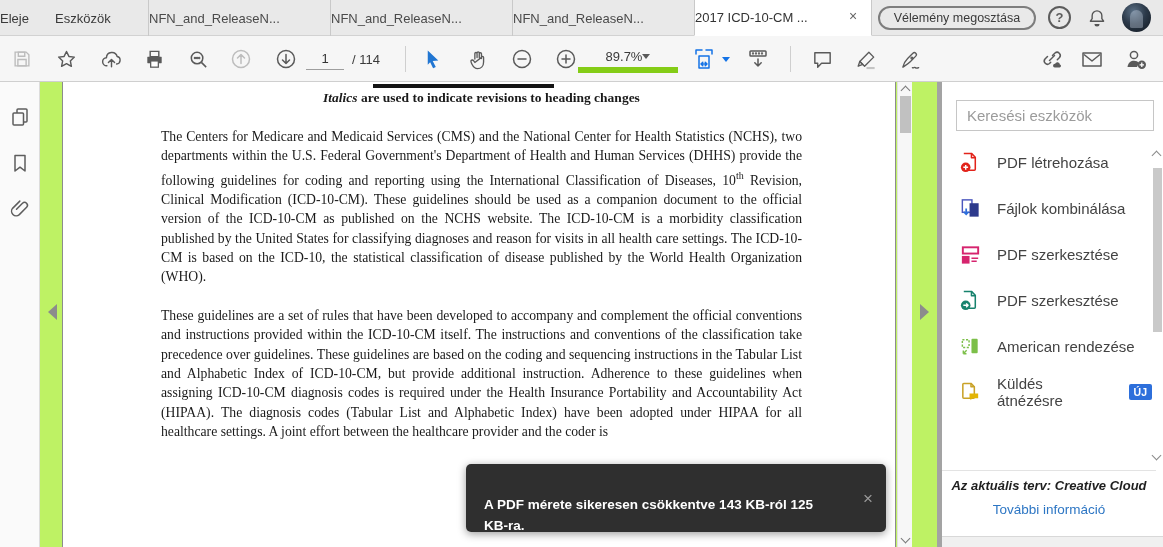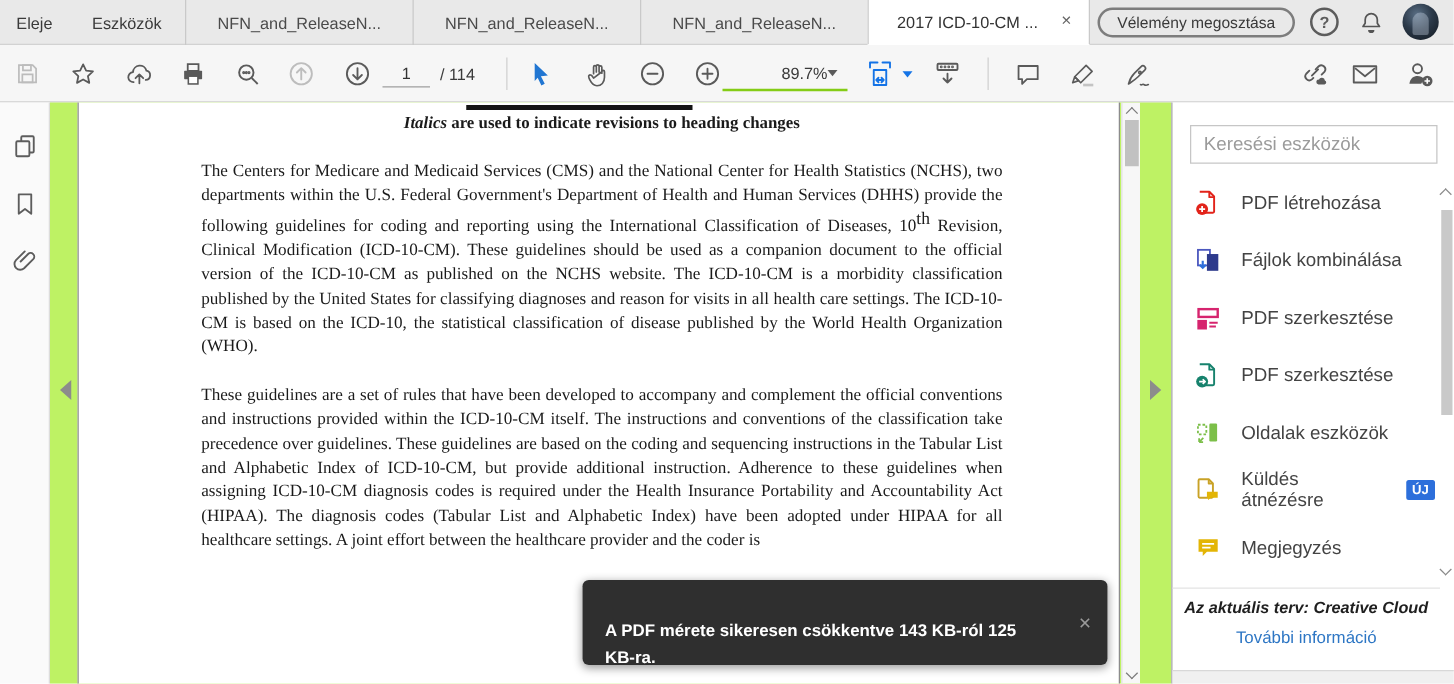--- a/index.html
+++ b/index.html
@@ -1,68 +1,68 @@
 <!DOCTYPE html>
 <html><head>
 <meta charset="utf-8">
 <style>
   * { margin:0; padding:0; box-sizing:border-box; }
   html,body { width:1163px; height:547px; overflow:hidden; font-family:"Liberation Sans", sans-serif; background:#fff; }
   body { position:relative; }
 
   
   .tabbar { position:absolute; left:0; top:0; width:1163px; height:36px; background:#e9e9e9; border-bottom:1px solid #d2d2d2; }
-  .tab { position:absolute; top:0; height:36px; display:flex; align-items:center; justify-content:center; font-size:13px; color:#3a3a3a; cursor:default; }
+  .tab { position:absolute; top:0; height:36px; display:flex; align-items:center; font-size:13px; color:#3a3a3a; cursor:default; }
   .tab.doc { border-left:1px solid #c9c9c9; color:#4a4a4a; }
   .tab.active { background:#fff; border-left:1px solid #c9c9c9; border-right:1px solid #c9c9c9; border-bottom:1px solid #fff; color:#333; }
   .tab .x { position:absolute; right:10px; top:8px; font-size:14px; color:#666; width:16px; height:18px; text-align:center; }
   .pill-btn { position:absolute; left:878px; top:6px; width:158px; height:24px; border:2px solid #7d7d7d; border-radius:13px; background:transparent; font-size:12.5px; color:#3a3a3a; display:flex; align-items:center; justify-content:center; font-family:"Liberation Sans",sans-serif; }
   .help-circ { position:absolute; left:1048px; top:6px; width:23px; height:23px; border:2px solid #5c5c5c; border-radius:50%; color:#5c5c5c; font-size:13px; font-weight:bold; display:flex; align-items:center; justify-content:center; }
   .bell { position:absolute; left:1086px; top:7px; }
   .avatar { position:absolute; left:1122px; top:3px; width:29px; height:29px; border-radius:50%; background:radial-gradient(circle at 40% 30%, #5a6f85 0%, #2c3a4a 45%, #10161d 100%); overflow:hidden; }
   .avatar::after{ content:""; position:absolute; left:8px; top:7px; width:13px; height:18px; border-radius:7px 7px 2px 2px; background:rgba(210,220,235,.35); }
 
   
   .toolbar { position:absolute; left:0; top:36px; width:1163px; height:46px; background:#f6f6f6; border-bottom:1px solid #cfcfcf; }
   .tbtn { position:absolute; top:11px; width:24px; height:24px; display:flex; align-items:center; justify-content:center; }
   .tdiv { position:absolute; top:10px; width:1px; height:26px; background:#cfcfcf; }
   .page-input { position:absolute; left:306px; top:12px; width:38px; height:22px; border:none; border-bottom:1px solid #9e9e9e; background:transparent; text-align:center; font-size:13px; color:#333; font-family:"Liberation Sans",sans-serif; }
   .page-total { position:absolute; left:352px; top:0; height:46px; display:flex; align-items:center; font-size:13px; color:#3a3a3a; }
-  .zoom-ctl { position:absolute; left:578px; top:9px; width:100px; height:28px; border-bottom:2px solid #84cc16; display:flex; align-items:center; justify-content:flex-end; padding:0 8px; font-size:13px; color:#3a3a3a; }
+  .zoom-ctl { position:absolute; left:578px; top:9px; width:100px; height:28px; border-bottom:6px solid #84cc16; display:flex; align-items:center; justify-content:center; padding:0 8px; font-size:13px; color:#3a3a3a; }
   .caret { width:0; height:0; border-left:4px solid transparent; border-right:4px solid transparent; border-top:5px solid #5a5a5a; }
   .caret.blue { border-top-color:#1473E6; }
   .fit-caret { position:absolute; left:722px; top:21px; }
 
   
   .lsidebar { position:absolute; left:0; top:82px; width:40px; height:465px; background:#fafafa; border-right:1px solid #dcdcdc; }
   .lsicon { position:absolute; left:8px; width:24px; height:24px; }
 
   
   .docarea { position:absolute; left:40px; top:82px; width:897px; height:465px; background:#bef264; overflow:hidden; }
   .page { position:absolute; left:22px; top:-10px; width:834px; height:548px; background:#fff; border:1px solid #8c8c8c; }
   .cut-line { position:absolute; top:11px; left:310px; width:181px; height:3.5px; background:#141414; }
   .pagecontent { position:absolute; top:17px; left:98px; width:641px; font-family:"Liberation Serif", serif; color:#1a1a1a; }
   .doc-h { text-align:center; font-weight:bold; font-size:13.5px; margin-bottom:21px; }
   .pagecontent p { font-size:13.7px; line-height:19.4px; text-align:justify; margin-bottom:19px; }
-  sup { font-size:14px; }
+  sup { font-size:10px; }
   .nav-ch { position:absolute; width:0; height:0; border-top:8px solid transparent; border-bottom:8px solid transparent; }
   .nav-ch.left { left:8px; top:222px; border-right:9px solid #8c8c8c; }
   .nav-ch.right { right:8px; top:222px; border-left:9px solid #8c8c8c; }
   .vscroll { position:absolute; left:857px; top:0; width:15px; height:465px; background:#f7f7f7; border-left:1px solid #e2e2e2; }
   .vscroll .thumb { position:absolute; left:2px; top:14px; width:11px; height:37px; background:#c1c1c1; }
   .chev { position:absolute; left:4px; width:7px; height:7px; border-left:1.6px solid #7a7a7a; border-top:1.6px solid #7a7a7a; }
   .chev.up { top:5px; transform:rotate(45deg); }
   .chev.down { bottom:5px; transform:rotate(225deg); }
 
   
   .toast { position:absolute; left:466px; top:464px; width:420px; height:68px; background:rgba(38,38,38,.96); border-radius:5px; color:#fff; font-size:13.5px; font-weight:bold; line-height:1.55; padding:31px 46px 12px 18px; box-shadow:0 2px 8px rgba(0,0,0,.4); z-index:50; }
   .toast .tclose { position:absolute; right:13px; top:22px; color:#9a9a9a; font-size:17px; font-weight:normal; }
 
   
-  .rpanel { position:absolute; left:937px; top:82px; width:226px; height:465px; background:#fff; border-left:1px solid #a3a3a3; }
+  .rpanel { position:absolute; left:937px; top:82px; width:226px; height:465px; background:#fff; border-left:5px solid #a3a3a3; }
   .search-box { position:absolute; left:14px; top:18px; width:198px; height:31px; border:1px solid #c6c6c6; background:#fff; font-size:15px; color:#3a3a3a; padding:0 10px; font-family:"Liberation Sans",sans-serif; }
   .search-box::placeholder { color:#9b9b9b; }
   .tools { position:absolute; left:0; top:57px; width:210px; }
   .tool { height:46px; display:flex; align-items:center; padding-left:17px; }
   .tool .tico { width:23px; height:23px; margin-right:15px; flex:0 0 23px; }
   .tool .tlabel { font-size:15px; color:#434343; }
   .badge { display:inline-block; margin-left:23px; background:#2D6FDB; color:#fff; font-size:10.5px; font-weight:bold; padding:2px 5px 1.5px; border-radius:2px; vertical-align:2px; }
   .pscroll-thumb { position:absolute; right:1px; top:86px; width:9px; height:164px; background:#c9c9c9; }
   .pchev { position:absolute; right:3px; width:7px; height:7px; border-left:1.6px solid #8a8a8a; border-top:1.6px solid #8a8a8a; }
   .pchev.up { top:70px; transform:rotate(45deg); }
@@ -322,37 +322,30 @@
           <path d="M4.5 17h5m-2-2 2 2-2 2" stroke="#fff" stroke-width="1.4"></path>
         </svg>
       <span class="tlabel">PDF szerkesztése</span>
     </div>
     <div class="tool">
       <svg class="tico" viewBox="0 0 24 24">
           <rect x="13" y="4" width="6.5" height="15" rx="1" fill="#7CBF49"></rect>
           <rect x="3.5" y="5" width="7" height="8" fill="none" stroke="#7CBF49" stroke-width="1.5" stroke-dasharray="2.2 1.6"></rect>
           <path d="M4.5 19.5 8 16m-3.5 3.5v-3.3m0 3.3h3.3" fill="none" stroke="#7CBF49" stroke-width="1.5"></path>
         </svg>
-      <span class="tlabel">Oldalak eszközök</span>
+      <span class="tlabel">American rendezése</span>
     </div>
     <div class="tool">
       <svg class="tico" viewBox="0 0 24 24" fill="none" stroke="#C9A227" stroke-width="1.6" stroke-linejoin="round">
           <path d="M5 2.5h7.5l3.5 3.5V17a1 1 0 0 1-1 1H5a1 1 0 0 1-1-1V3.5a1 1 0 0 1 1-1z"></path>
           <path d="M12.5 2.5V6H16"></path>
           <path d="M11 13h9v5h-6l-2 2v-2h-1z" fill="#E3B505" stroke="none"></path>
         </svg>
       <span class="tlabel">Küldés átnézésre</span>
       <span class="badge">ÚJ</span>
-    </div>
-    <div class="tool">
-      <svg class="tico" viewBox="0 0 24 24">
-          <path d="M4 4.5h16v10.5h-9l-3.5 3.5v-3.5H4z" fill="#E3B505"></path>
-          <path d="M7 8.5h10M7 11.5h7" stroke="#fff" stroke-width="1.5"></path>
-        </svg>
-      <span class="tlabel">Megjegyzés</span>
     </div>
   </div>
   <div class="pchev up"></div>
   <div class="pscroll-thumb"></div>
   <div class="pchev down"></div>
   <div class="plan-div"></div>
   <div class="plan-text">Az aktuális terv: Creative Cloud</div>
   <div class="plan-link">További információ</div>
   <div class="panel-bottom"></div>
 </div>

